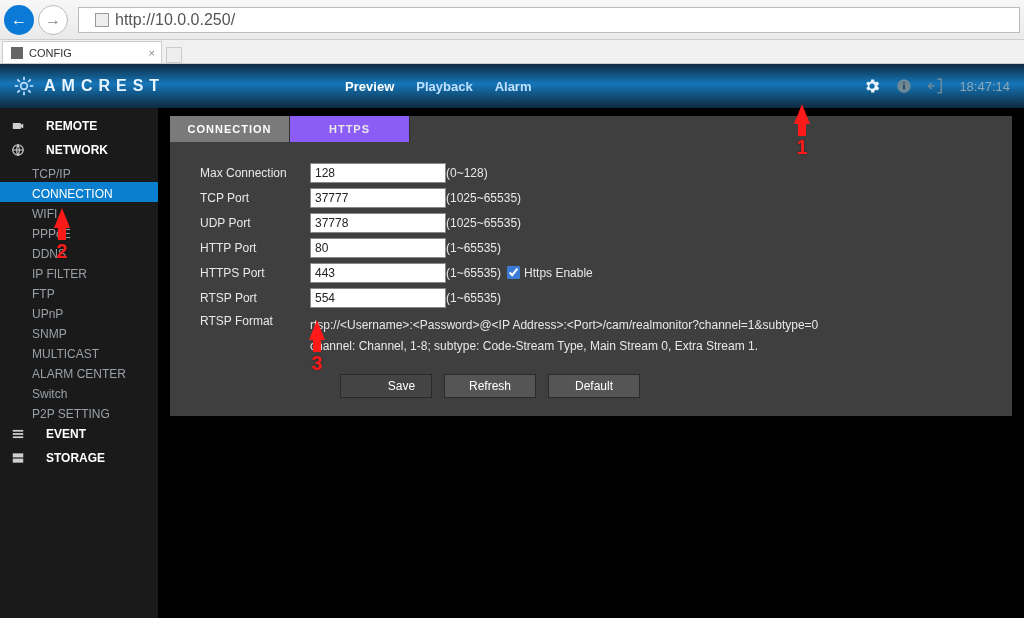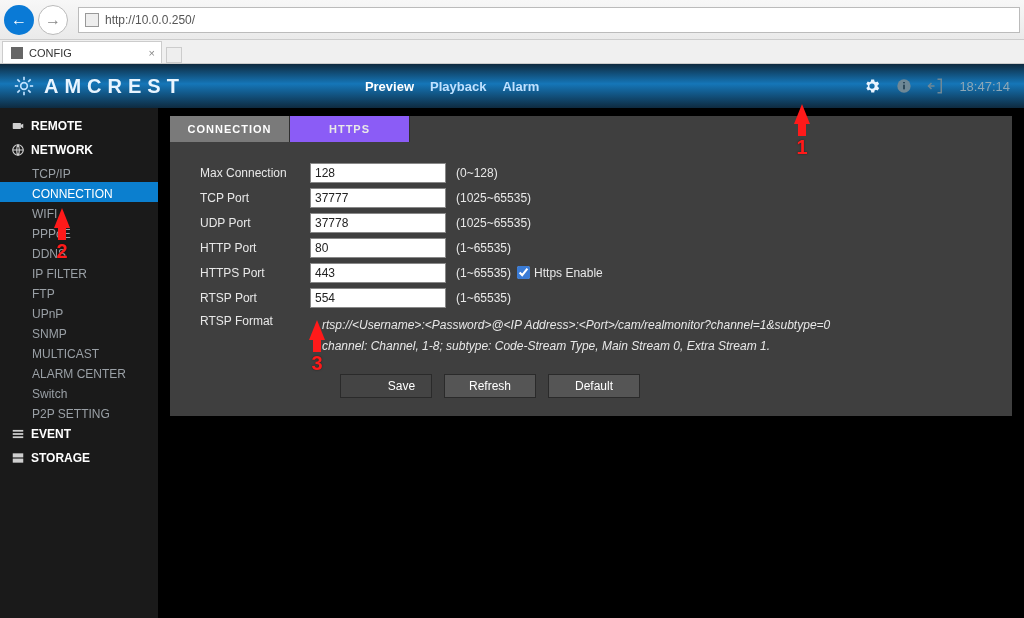--- a/index.html
+++ b/index.html
@@ -3,62 +3,62 @@
 <meta charset="utf-8">
 <style>
   * { box-sizing: border-box; margin: 0; padding: 0; font-family: Arial, Helvetica, sans-serif; }
   html, body { width: 1024px; height: 618px; overflow: hidden; background: #fff; }
 
   
   .browser-bar { height: 40px; background: linear-gradient(#f7f7f7,#eaeaea); display:flex; align-items:center; padding:0 4px; border-bottom:1px solid #ccc; }
   .nav-btn { width:30px; height:30px; border-radius:50%; display:flex; align-items:center; justify-content:center; font-size:16px; margin-right:4px; }
   .nav-back { background:#0a7ad6; color:#fff; }
   .nav-fwd  { background:#fff; border:1px solid #bbb; color:#888; }
-  .url-bar { flex:1; height:26px; background:#fff; border:1px solid #bbb; display:flex; align-items:center; padding:0 6px; font-size:12px; color:#555; margin-left:6px; }
+  .url-bar { flex:1; height:26px; background:#fff; border:1px solid #bbb; display:flex; align-items:center; padding:0 16px; font-size:16px; color:#555; margin-left:6px; }
   .url-bar .page-icon { width:14px; height:14px; border:1px solid #999; margin-right:6px; background:#eee; }
 
   .tab-strip { height:24px; background:#f0f0f0; display:flex; align-items:flex-end; border-bottom:1px solid #ccc; }
   .tab { height:22px; min-width:160px; background:#fff; border:1px solid #ccc; border-bottom:none; display:flex; align-items:center; padding:0 8px; font-size:11px; color:#333; margin-left:2px; position:relative; }
   .tab .favicon { width:12px; height:12px; background:#666; margin-right:6px; }
   .tab .close { position:absolute; right:6px; color:#888; font-size:11px; }
   .newtab { width:16px; height:16px; border:1px solid #ccc; margin-left:4px; background:#eee; }
 
   
   .app { height: calc(618px - 40px - 24px); background:#000; position:relative; }
   .header { height:44px; background:linear-gradient(#0e2a3f,#1576b8 45%,#0e2a3f); display:flex; align-items:center; padding:0 14px; color:#cfe9ff; }
   .logo-gear { width:20px; height:20px; margin-right:10px; }
   .logo-gear svg { display:block; }
-  .brand { letter-spacing:6px; font-weight:bold; font-size:20px; color:#e9f5ff; }
-  .nav { margin-left:180px; display:flex; gap:16px; font-size:13px; font-weight:bold; }
+  .brand { letter-spacing:6px; font-weight:bold; font-size:16px; color:#e9f5ff; }
+  .nav { margin-left:180px; display:flex; gap:22px; font-size:13px; font-weight:bold; }
   .nav-item { color:#bfe1ff; cursor:pointer; }
   .nav-item:nth-child(1){ color:#fff; }
   .hdr-right { margin-left:auto; display:flex; align-items:center; gap:14px; color:#8da7b6; font-size:13px; }
   .hdr-icon { width:18px; height:18px; display:flex; align-items:center; justify-content:center; color:#cfe9ff; }
 
   
   .body { display:flex; height:calc(100% - 44px); }
   .sidebar { width:158px; background:#1a1a1a; color:#cfcfcf; font-size:12px; padding-top:6px; }
-  .side-group { display:flex; align-items:center; gap:5px; padding:4px 10px; font-weight:bold; color:#fff; }
+  .side-group { display:flex; align-items:center; gap:20px; padding:4px 10px; font-weight:bold; color:#fff; }
   .side-group .gicon { width:16px; height:16px; display:flex; align-items:center; justify-content:center; }
   .side-item { padding:5px 10px 1px 32px; color:#9aa0a6; cursor:pointer; }
   .side-item.active { background:#0b7fcf; color:#fff; }
 
   .main { flex:1; background:#000; }
   .panel { background:#3f3f3f; margin:8px 12px 0 12px; padding:0 0 18px 0; min-height:300px; }
   .tabs { display:flex; }
   .ptab { width:120px; height:26px; display:flex; align-items:center; justify-content:center; font-size:11px; font-weight:bold; color:#e8e8e8; background:#8b5cf6; border-right:1px solid #2f2f2f; cursor:pointer; letter-spacing:1px; }
   .ptab.active { background:#7a7a7a; color:#fff; }
 
   .form { padding:18px 0 0 30px; color:#e8e8e8; font-size:12px; }
   .row { display:flex; align-items:center; height:25px; margin-bottom:0; }
   .lbl { width:110px; color:#e8e8e8; }
   .inp { width:136px; height:20px; background:#fff; border:1px solid #888; color:#222; padding:0 4px; font-size:12px; }
-  .hint { margin-left:10px; color:#e8e8e8; white-space:nowrap; }
+  .hint { color:#e8e8e8; white-space:nowrap; }
   .chk { margin-left:6px; margin-right:4px; accent-color:#3a7bd5; }
-  .rtsp { margin-left:12px; display:block; margin-top:2px; line-height:1.6;font-style:italic; }
+  .rtsp { margin-left:0; display:block; margin-top:2px; line-height:1.6; }
   .actions { margin-top:18px; display:flex; gap:12px; padding-left:140px; }
   .btn { width:92px; height:24px; background:#555; color:#fff; border:1px solid #2a2a2a; font-size:12px; cursor:pointer; display:flex; align-items:center; justify-content:center; }
   .btn:first-child { background:#444;padding-left:31px; }
 
   
   .annot { position:absolute; color:#ff1a1a; font-weight:bold; font-family:Arial; pointer-events:none; }
   .annot .num { font-size:20px; text-shadow:0 0 2px rgba(0,0,0,.5); }
   .arrow-up { width:0; height:0; border-left:8px solid transparent; border-right:8px solid transparent; border-bottom:20px solid #ff1a1a; margin:0 auto; }
   .arrow-stem { width:8px; height:14px; background:#ff1a1a; margin:-2px auto 0 auto; }
 </style>

